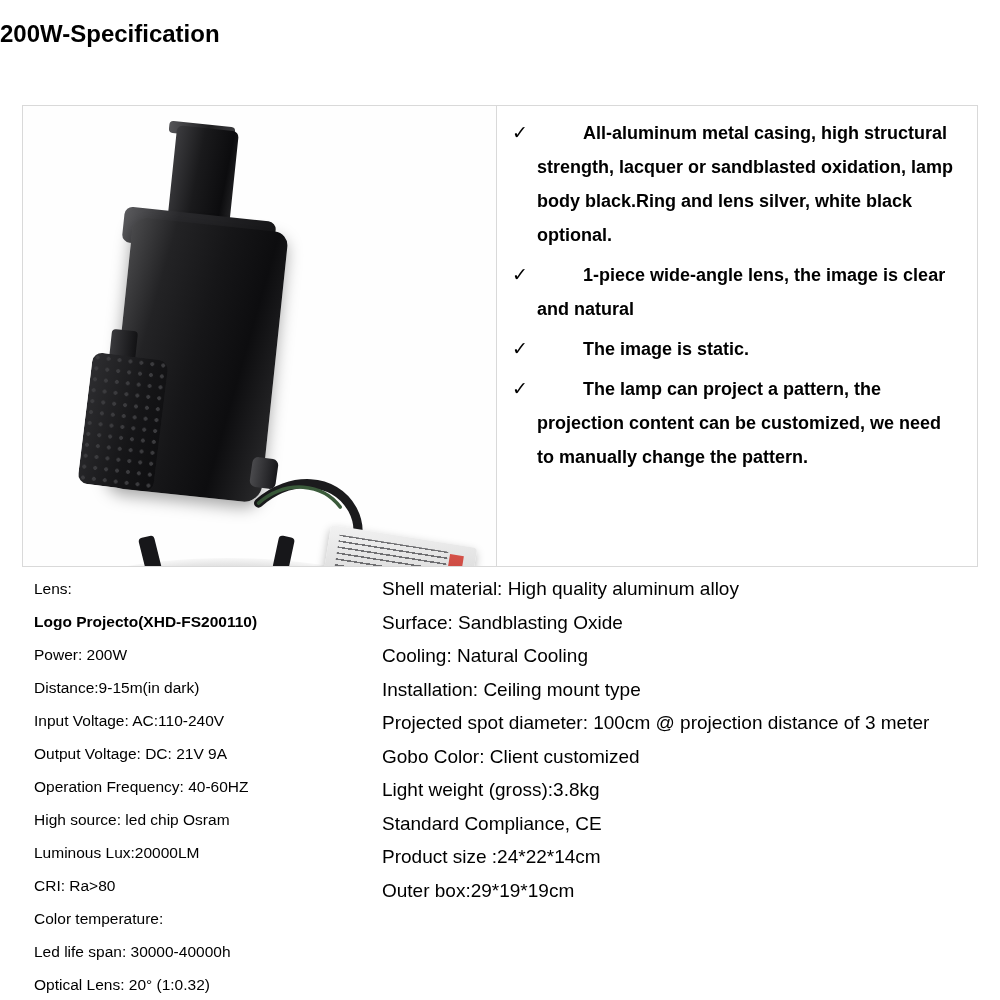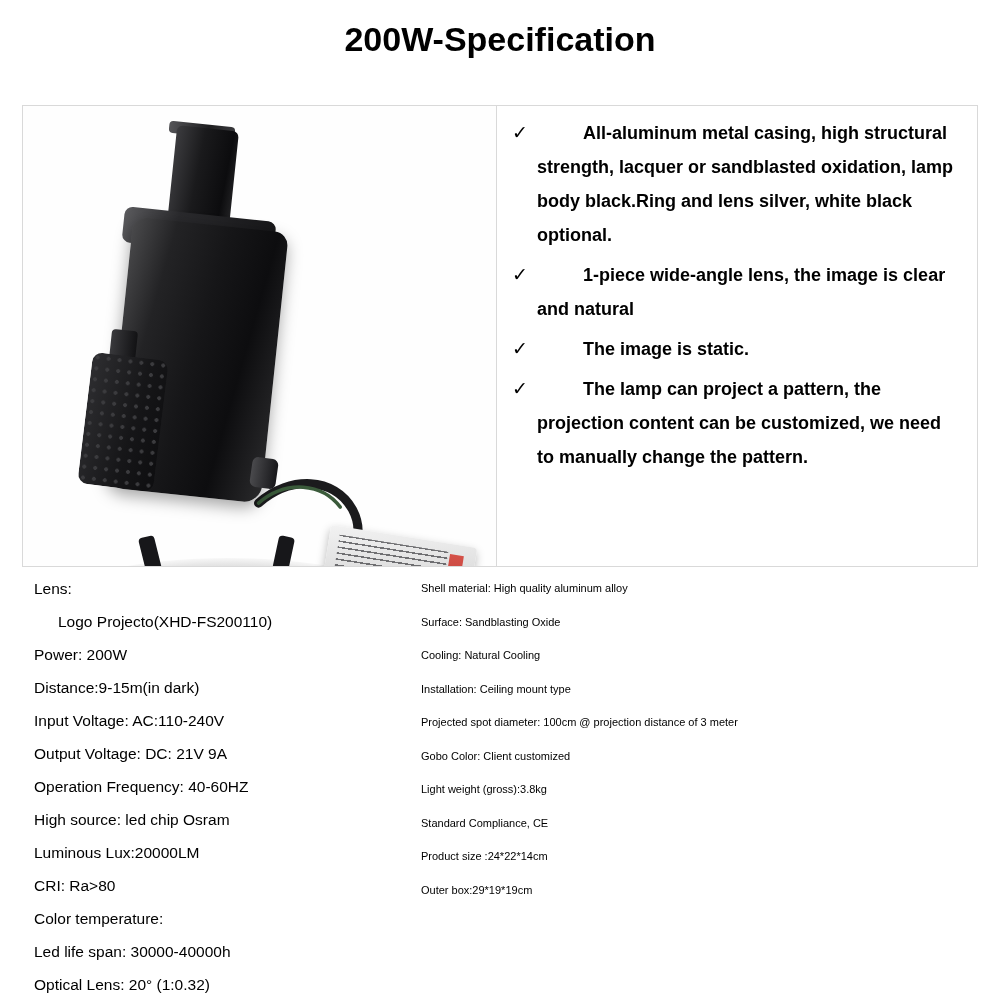--- a/index.html
+++ b/index.html
@@ -15,22 +15,21 @@
     position: relative;
     overflow: hidden;
   }
   .page {
     width: 1000px;
     height: 1000px;
     position: relative;
     box-sizing: border-box;
   }
   .title {
-    text-align: center;
-    font-size: 34px;
+    font-size: 24px;
     font-weight: bold;
     padding-top: 20px;
     letter-spacing: 0px;
   }
 
   
   .top-block {
     position: absolute;
     top: 105px;
     left: 22px;
@@ -231,28 +230,26 @@
     flex: 1;
     padding-left: 34px;
     box-sizing: border-box;
   }
   .spec-left .line {
     font-size: 15.5px;
     line-height: 33px;
     white-space: nowrap;
   }
   .spec-left .line.bold {
-    font-weight: normal;
-    margin-left: 24px;
+    font-weight: bold;
   }
   .spec-right .line {
-    font-size: 11px;
+    font-size: 19px;
     line-height: 33.5px;
     white-space: nowrap;
-    margin-left: 39px;
   }
 </style>
 </head>
 <body>
 
 <div class="page">
 
   <div class="title">200W-Specification</div>
 
   <div class="top-block">

